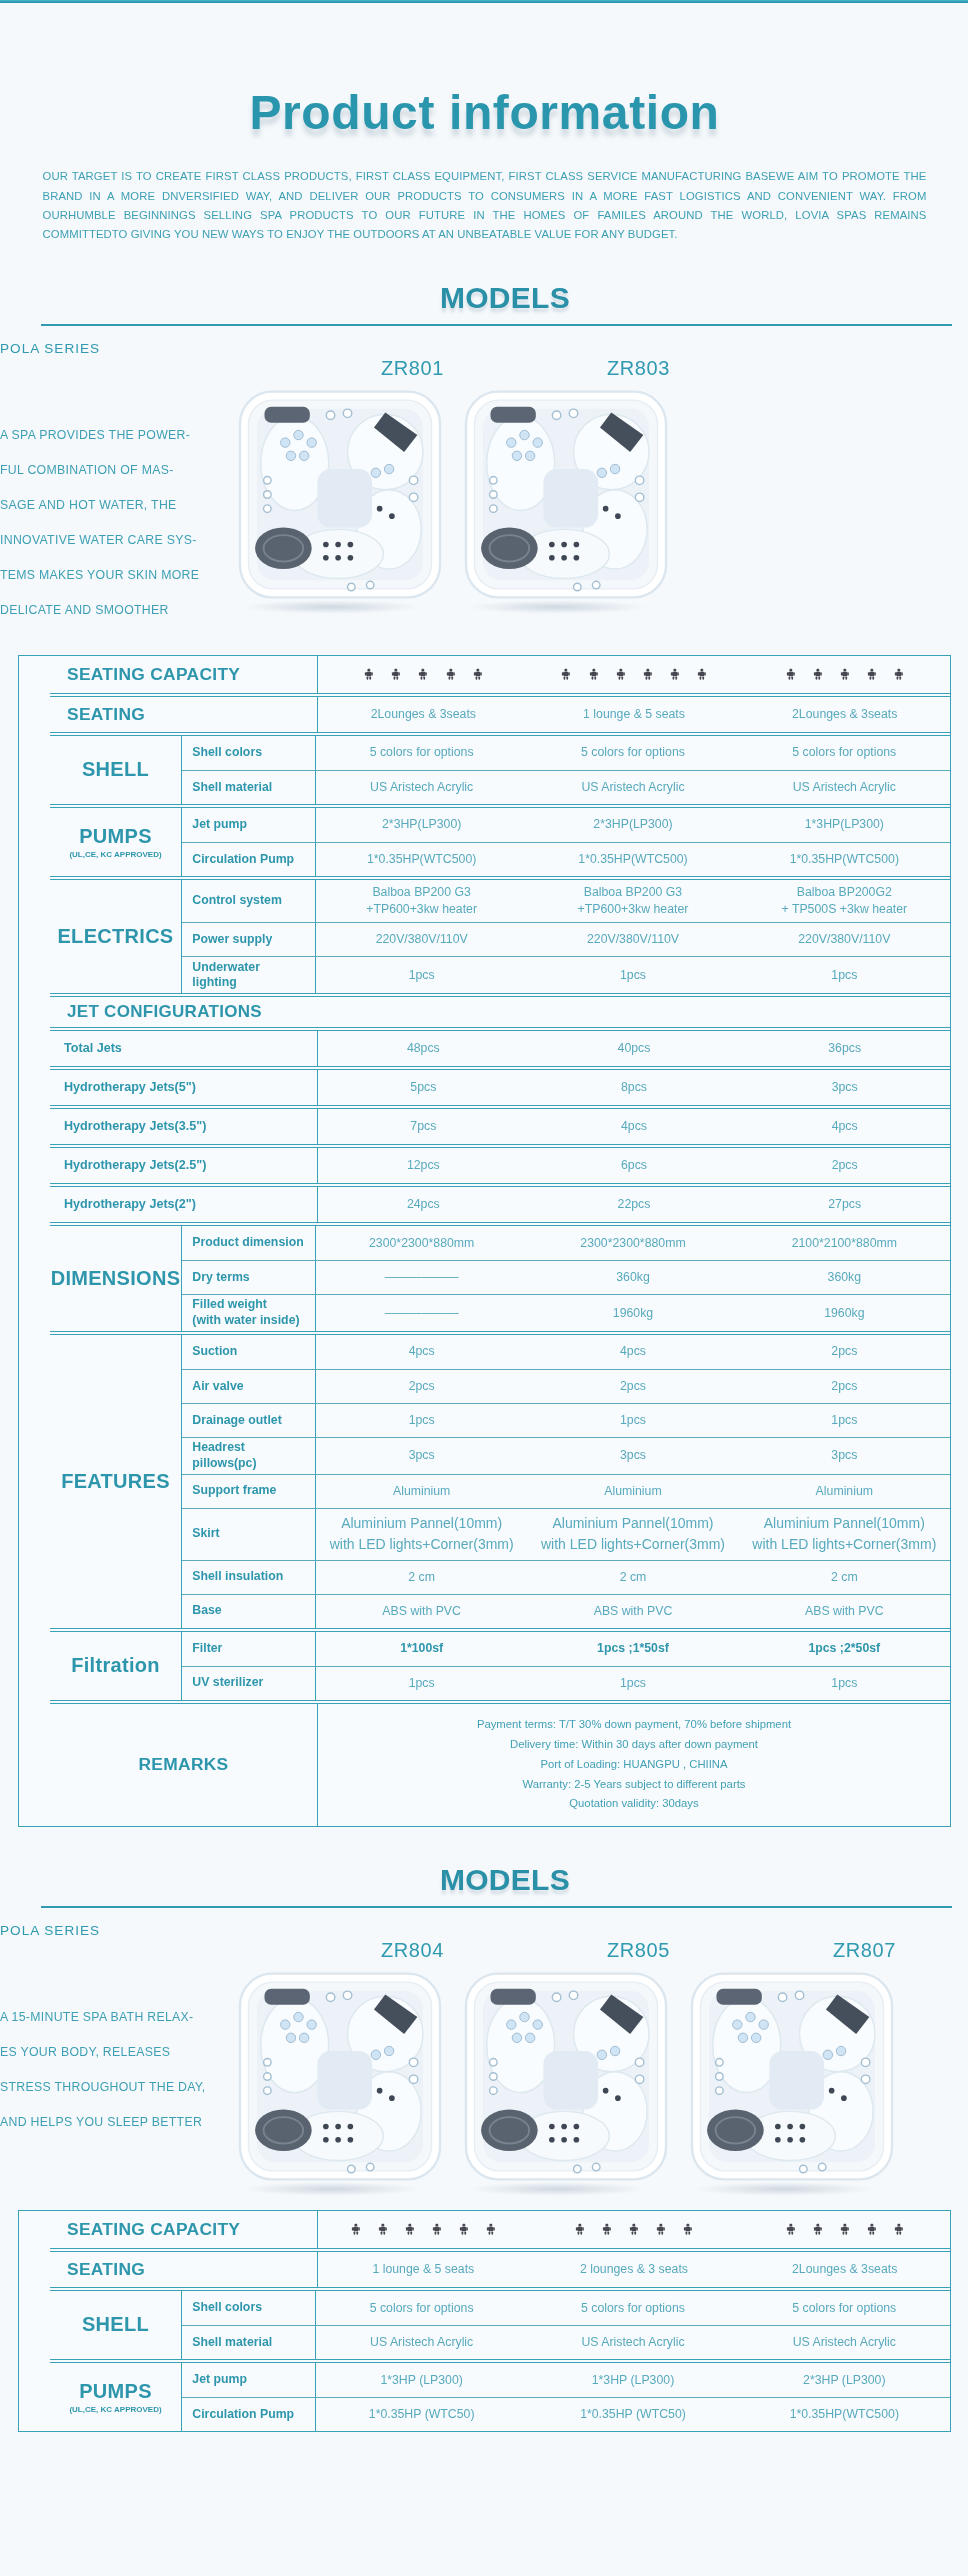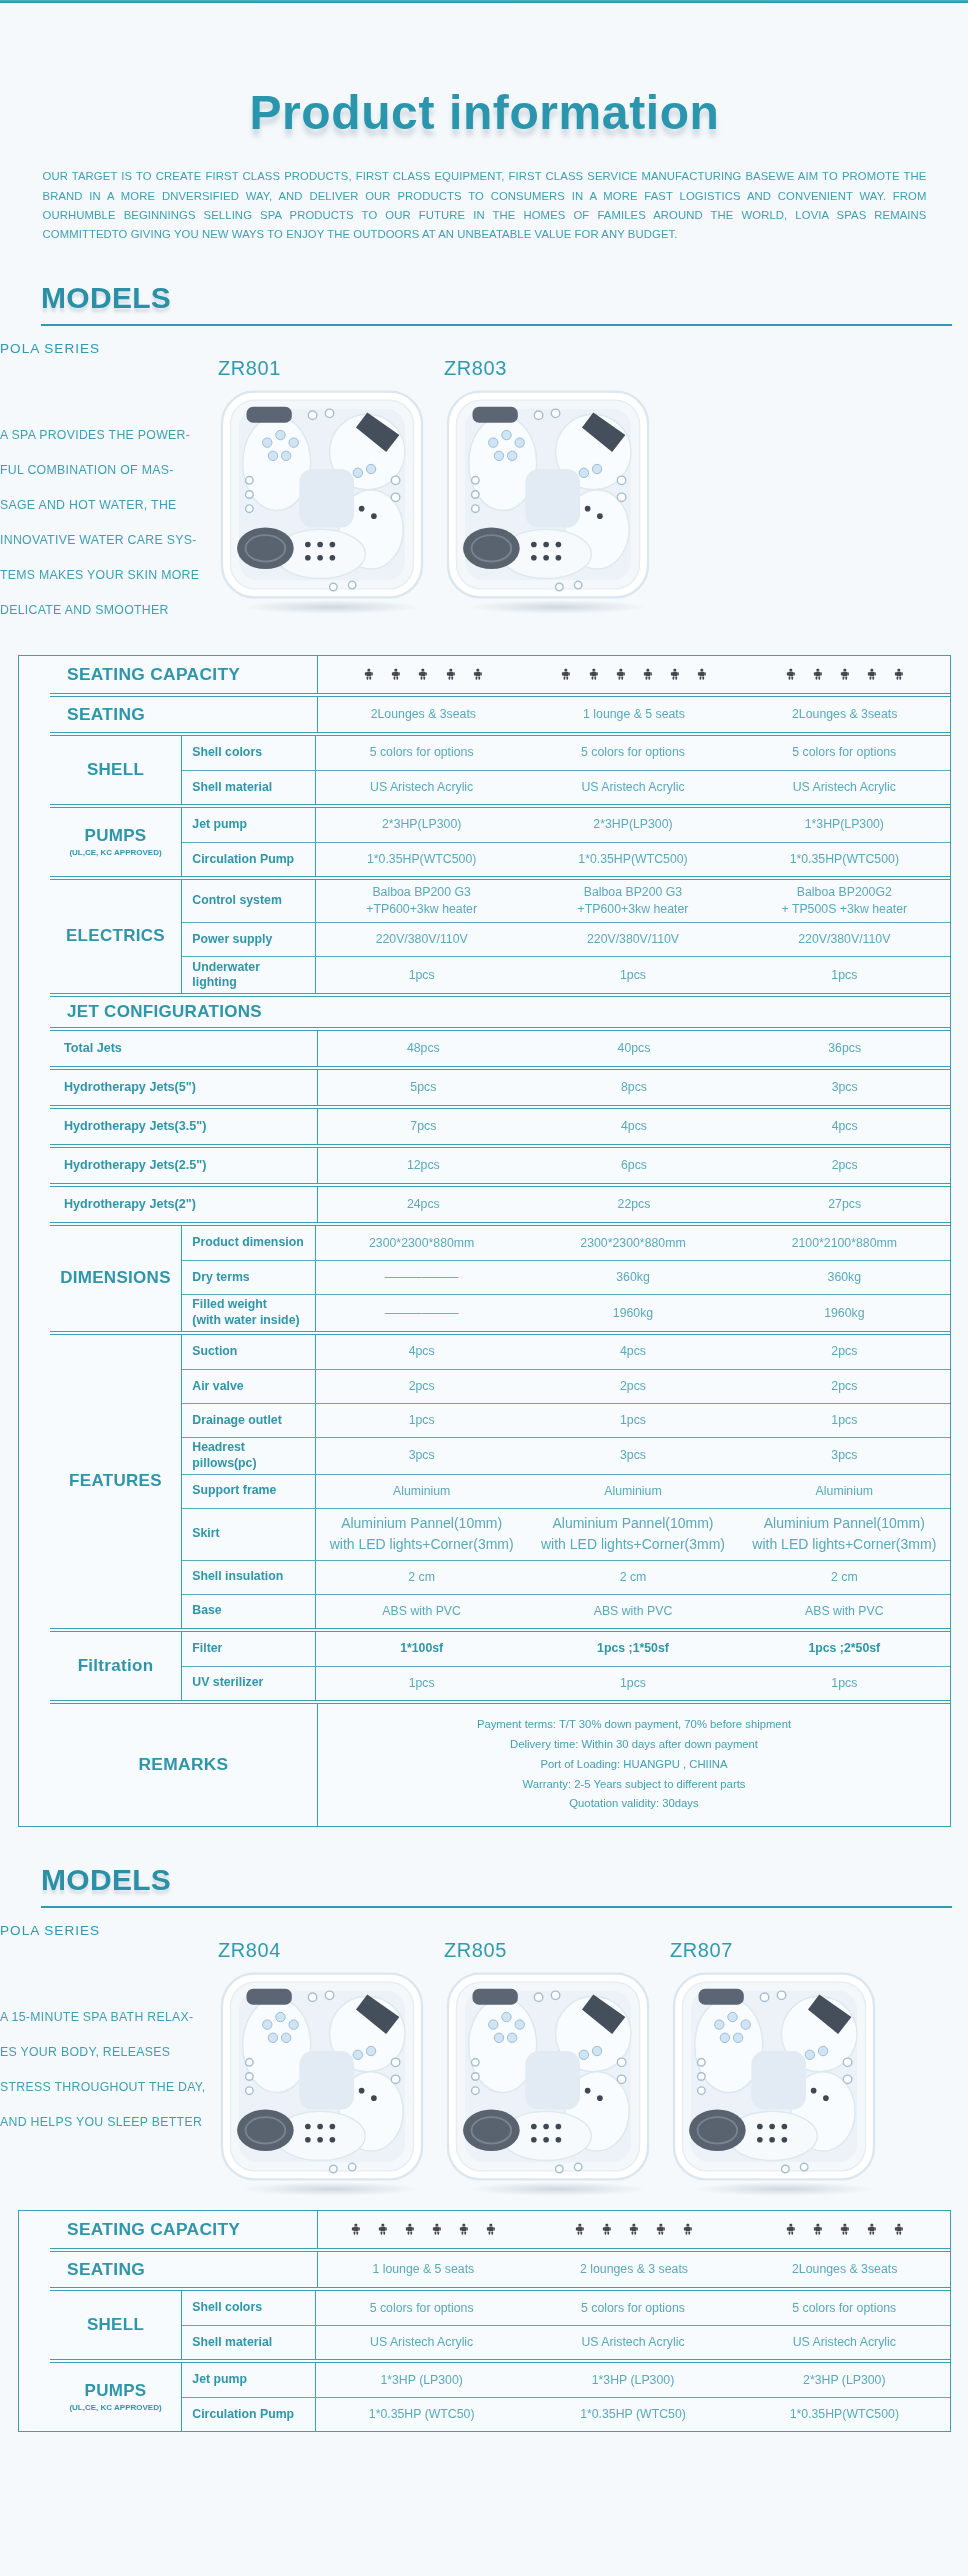--- a/index.html
+++ b/index.html
@@ -9,38 +9,38 @@
   *{box-sizing:border-box}
   body{margin:0;background:#ffffff;font-family:"Liberation Sans",sans-serif;}
   .page{width:969px;height:2576px;background:var(--bg);overflow:hidden;position:relative;margin:0 auto;}
   .topbar{height:3.2px;background:linear-gradient(#4db6c8,#1f93a8);}
   .title{margin:82px 0 0;text-align:center;font-size:48px;font-weight:bold;color:var(--accent);
          letter-spacing:0.6px;text-shadow:0 6.5px 5.2px rgba(140,160,175,.35);}
   .intro{width:884px;margin:27px auto 0;font-size:11.3px;line-height:1.72;color:#3d9fb4;
          text-align:justify;font-weight:500;letter-spacing:0.1px;}
 
   .sec-h{margin:36px 0 0 41px;font-size:30px;font-weight:bold;color:#2a90a7;letter-spacing:0.3px;
-         text-shadow:0 3.9px 3.2px rgba(140,160,175,.3);}
+         text-shadow:0 3.9px 3.2px rgba(140,160,175,.3);text-align:center;}
   .rule{height:1.9px;background:#2f9ab0;margin:9px 17px 0 41px;}
   .models-row{display:flex;margin-top:15.5px;}
   .mcol{width:218px;flex:none;}
   .series{font-size:13.6px;color:#2f9ab0;letter-spacing:1px;font-weight:500;}
   .mdesc{margin-top:62px;font-size:12.3px;line-height:2.85;color:#3d9fb4;white-space:pre-line;letter-spacing:0.3px;font-weight:500;}
-  .card{width:226px;flex:none;text-align:left;}
+  .card{width:226px;flex:none;text-align:right;}
   .mname{font-size:20px;color:#2f9ab0;letter-spacing:0.6px;margin:15.5px 0 6.5px;font-weight:500;}
   .tub{width:208px;height:217px;}
   .tub-shadow{width:181px;height:14px;margin:-5.2px auto 0;
      background:radial-gradient(ellipse at center, rgba(110,130,150,.28), rgba(110,130,150,0) 70%);}
 
   .spec-table{margin:14px 18px 0;border:1.9px solid var(--border);background:#f8fbfd;padding-left:31px;}
   .tgroup + .tgroup{border-top:4.5px double var(--border);}
   .grow{display:flex;}
   .glabel{width:132px;flex:none;border-right:1.3px solid var(--border);display:flex;flex-direction:column;
           justify-content:center;align-items:center;text-align:center;color:var(--label);padding:2.6px 1.3px;}
-  .g-big{font-size:17px;font-weight:600;letter-spacing:0.3px;white-space:pre-line;}
+  .g-big{font-size:20px;font-weight:600;letter-spacing:0.3px;white-space:pre-line;}
   .g-note{font-size:8px;font-weight:600;margin-top:1.9px;}
   .gsub-col{flex:1;display:flex;flex-direction:column;}
   .srow{display:flex;min-height:34px;}
   .srow + .srow{border-top:1.3px solid var(--border-thin);}
   .sublabel{width:134px;flex:none;border-right:1.3px solid var(--border);display:flex;align-items:center;
             padding:2.6px 3.9px 2.6px 10.3px;font-size:12.3px;font-weight:600;color:var(--label);white-space:pre-line;line-height:1.25;}
   .vals{flex:1;display:flex;}
   .vcell{flex:1;display:flex;align-items:center;justify-content:center;font-size:12.3px;font-weight:500;
          color:var(--value);white-space:pre-line;text-align:center;padding:4.5px 2.6px;line-height:1.35;}
   .vcell.smallv{font-size:14px;font-weight:400;line-height:1.5;}

